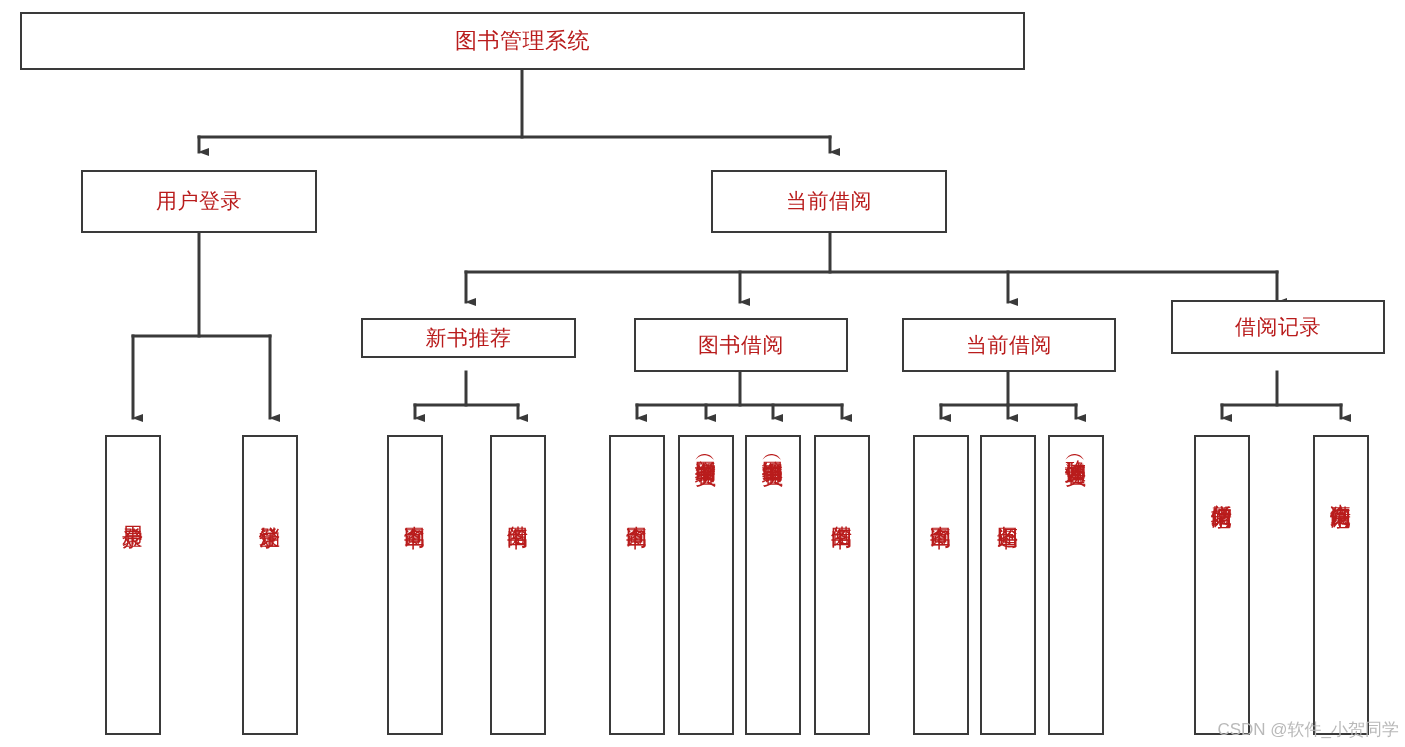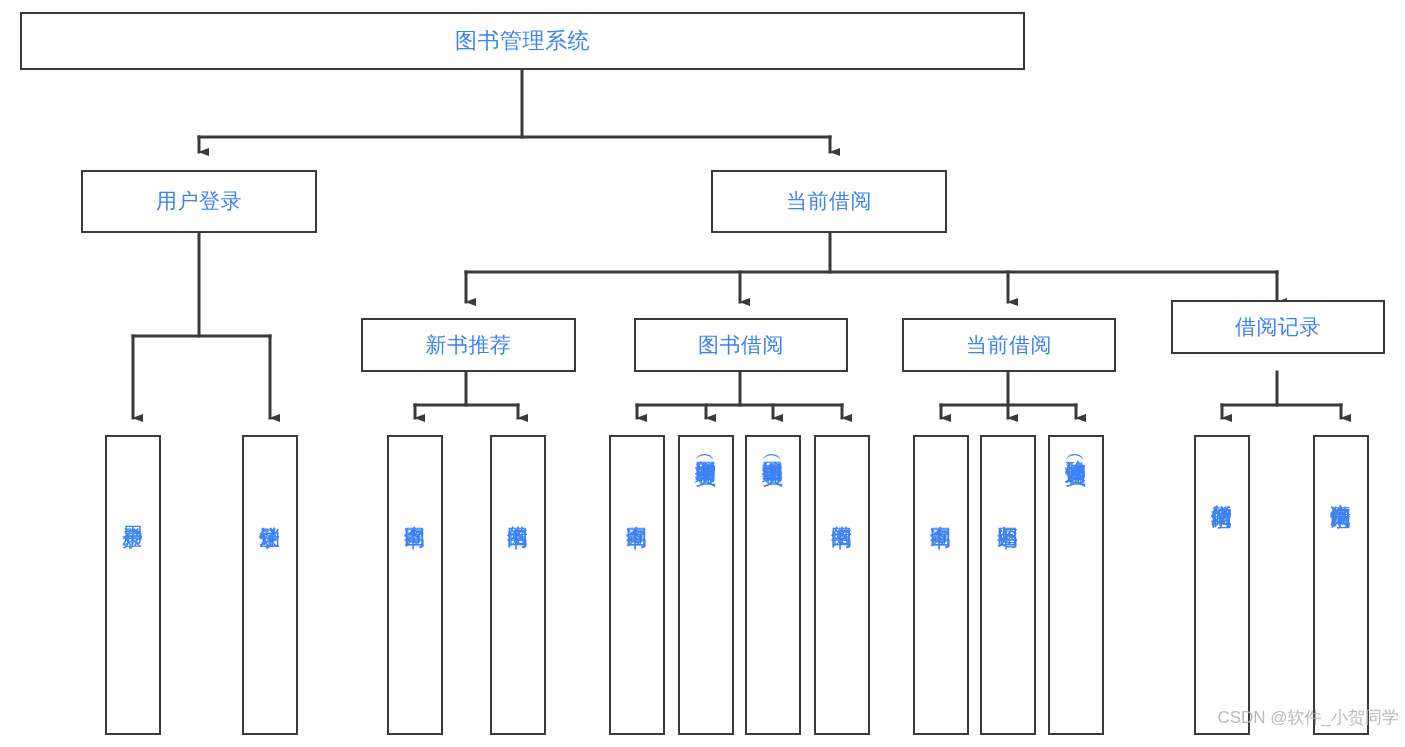--- a/index.html
+++ b/index.html
@@ -30,21 +30,21 @@
     pointer-events: none;
   }
   .node {
     position: absolute;
     box-sizing: border-box;
     border: 2px solid #3a3a3a;
     background: #ffffff;
     display: flex;
     align-items: center;
     justify-content: center;
-    color: #3b82f6;
+    color: #b91c1c;
   }
   .node-label {
     display: block;
     text-align: center;
     line-height: 1.15;
     white-space: nowrap;
   }
   
   .node.horiz .node-label {
     font-size: 21px;
@@ -67,21 +67,21 @@
     white-space: nowrap;
   }
   
   .node.vert.pad-lg { padding-top: 72px; }
   .node.vert.pad-md { padding-top: 50px; }
   .node.vert.pad-xs { padding-top: 6px; }
 
   #watermark {
     position: absolute;
     right: 6px;
-    bottom: 18px;
+    bottom: 6px;
     font-size: 17px;
     color: #b9b9b9;
     white-space: nowrap;
     user-select: none;
   }
 </style>
 </head>
 <body>
 
 <div id="diagram-root">
@@ -141,21 +141,21 @@
   </div>
 
   <div class="node horiz" style="left:81px; top:170px; width:236px; height:63px;">
     <span class="node-label">用户登录</span>
   </div>
 
   <div class="node horiz" style="left:711px; top:170px; width:236px; height:63px;">
     <span class="node-label">当前借阅</span>
   </div>
 
-  <div class="node horiz" style="left:361px; top:318px; width:215px; height:54px;">
+  <div class="node horiz" style="left:361px; top:318px; width:215px; height:40px;">
     <span class="node-label">新书推荐</span>
   </div>
 
   <div class="node horiz" style="left:902px; top:318px; width:214px; height:54px;">
     <span class="node-label">当前借阅</span>
   </div>
 
   <div class="node horiz" style="left:634px; top:318px; width:214px; height:54px;">
     <span class="node-label">图书借阅</span>
   </div>

